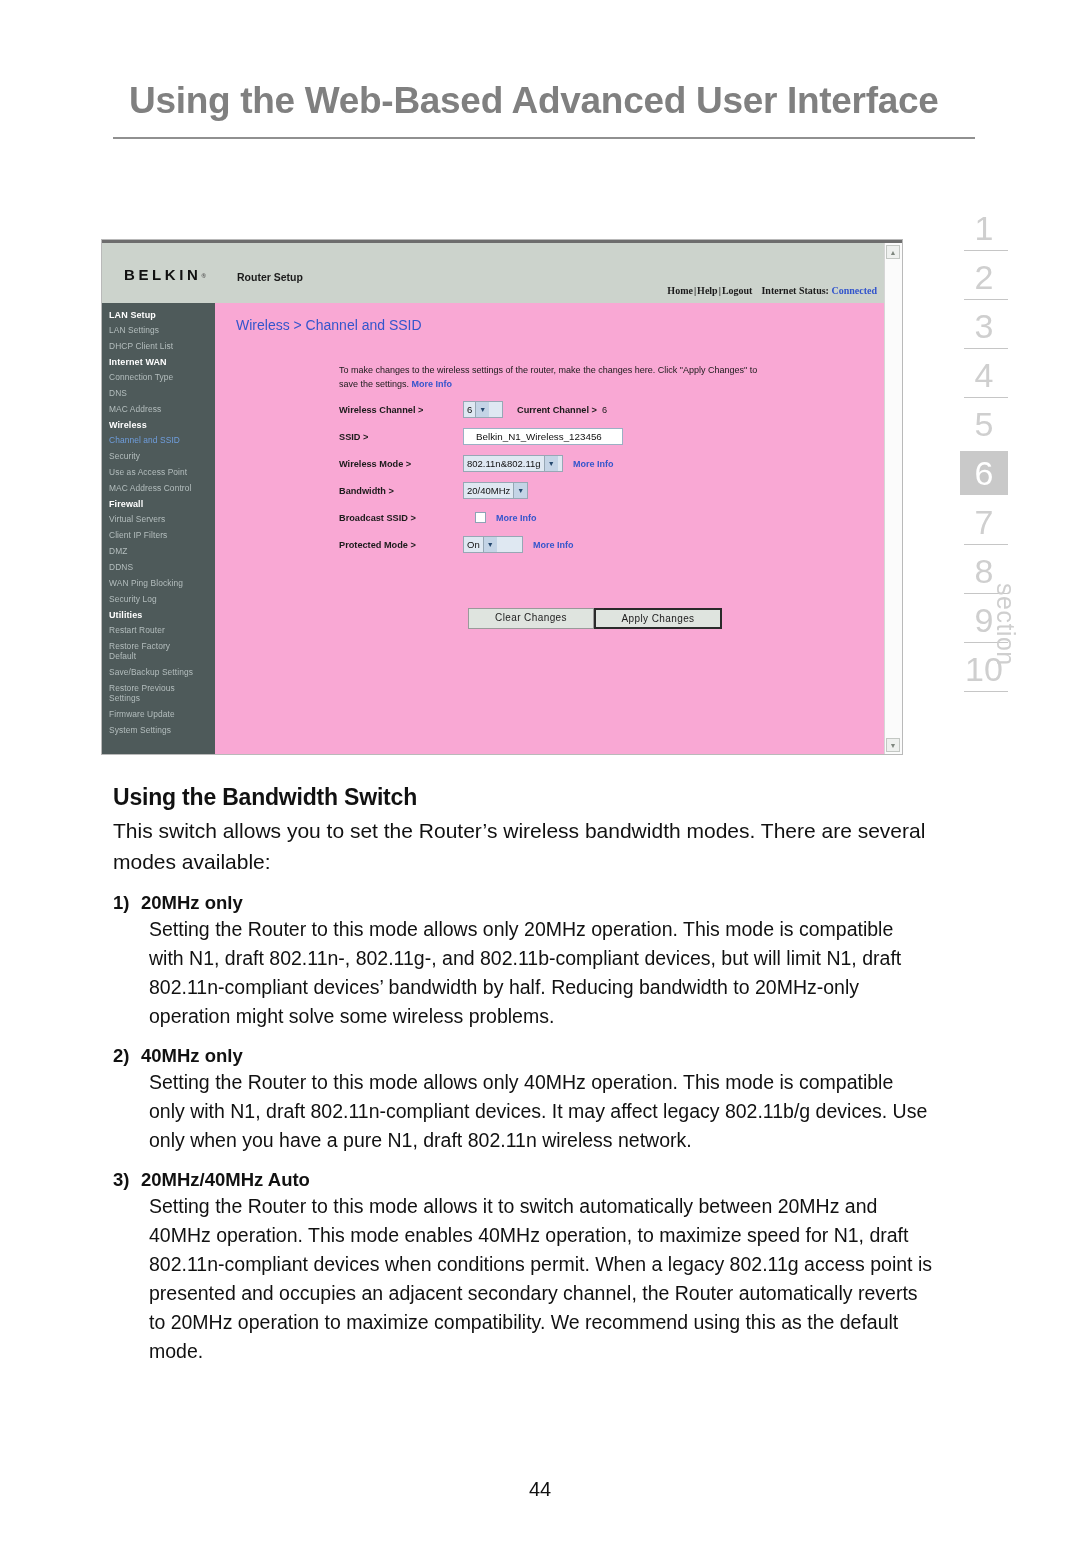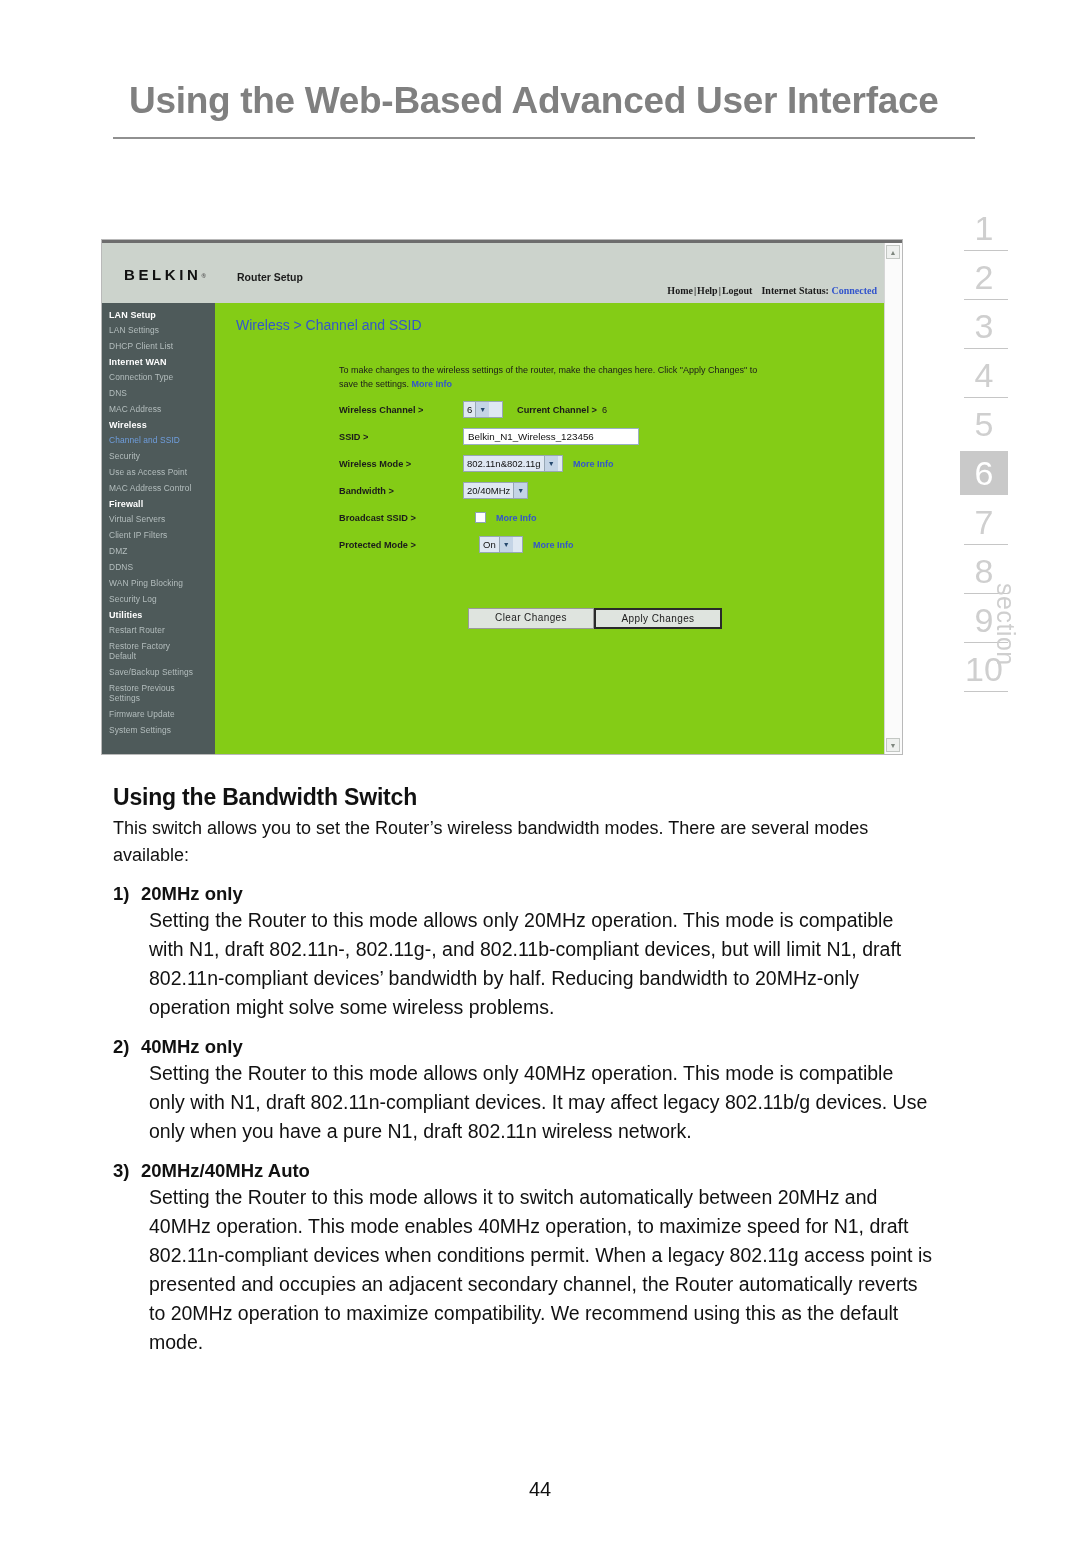--- a/index.html
+++ b/index.html
@@ -169,21 +169,21 @@
     letter-spacing: 0.1px;
   }
   .nav-item.current { color: #6f9ede; }
 
   .rs-content {
     position: absolute;
     left: 113px;
     top: 63px;
     right: 17px;
     bottom: 0;
-    background: #84cc16;
+    background: #f9a8d4;
   }
   .rs-crumb {
     position: absolute;
     left: 21px;
     top: 14px;
     font-size: 14px;
     color: #3355cc;
     font-weight: normal;
   }
   .rs-body {
@@ -232,30 +232,30 @@
     border-left: 1px solid #97a7b5;
     display: inline-flex;
     align-items: center;
     justify-content: center;
     font-size: 7px;
     color: #25486e;
   }
   .sel-chan { width: 40px; }
   .sel-mode { width: 100px; }
   .sel-bw   { width: 65px; }
-  .sel-prot { width: 44px; margin-left: 16px; }
+  .sel-prot { width: 60px; }
 
   .ctl-text {
     border: 1px solid #9bb0c4;
     background: #ffffff;
     height: 17px;
-    width: 176px;
+    width: 160px;
     font-size: 9.8px;
     color: #111;
-    padding: 0 4px;
+    padding: 0 12px;
     display: flex;
     align-items: center;
     box-sizing: border-box;
   }
   .ctl-check {
     width: 11px;
     height: 11px;
     border: 1px solid #8ea3b6;
     background: #ffffff;
     margin-left: 12px;
@@ -330,21 +330,21 @@
     width: 820px;
     color: #111111;
   }
   .art-h2 {
     font-size: 23px;
     font-weight: bold;
     margin: 0 0 4px 0;
     letter-spacing: -0.2px;
   }
   .art-p {
-    font-size: 18px;
+    font-size: 21px;
     line-height: 1.49;
     margin: 0;
   }
   .num-block { margin-top: 14px; }
   .num-head {
     font-size: 18.5px;
     font-weight: bold;
     margin: 0 0 1px 0;
     display: flex;
   }

